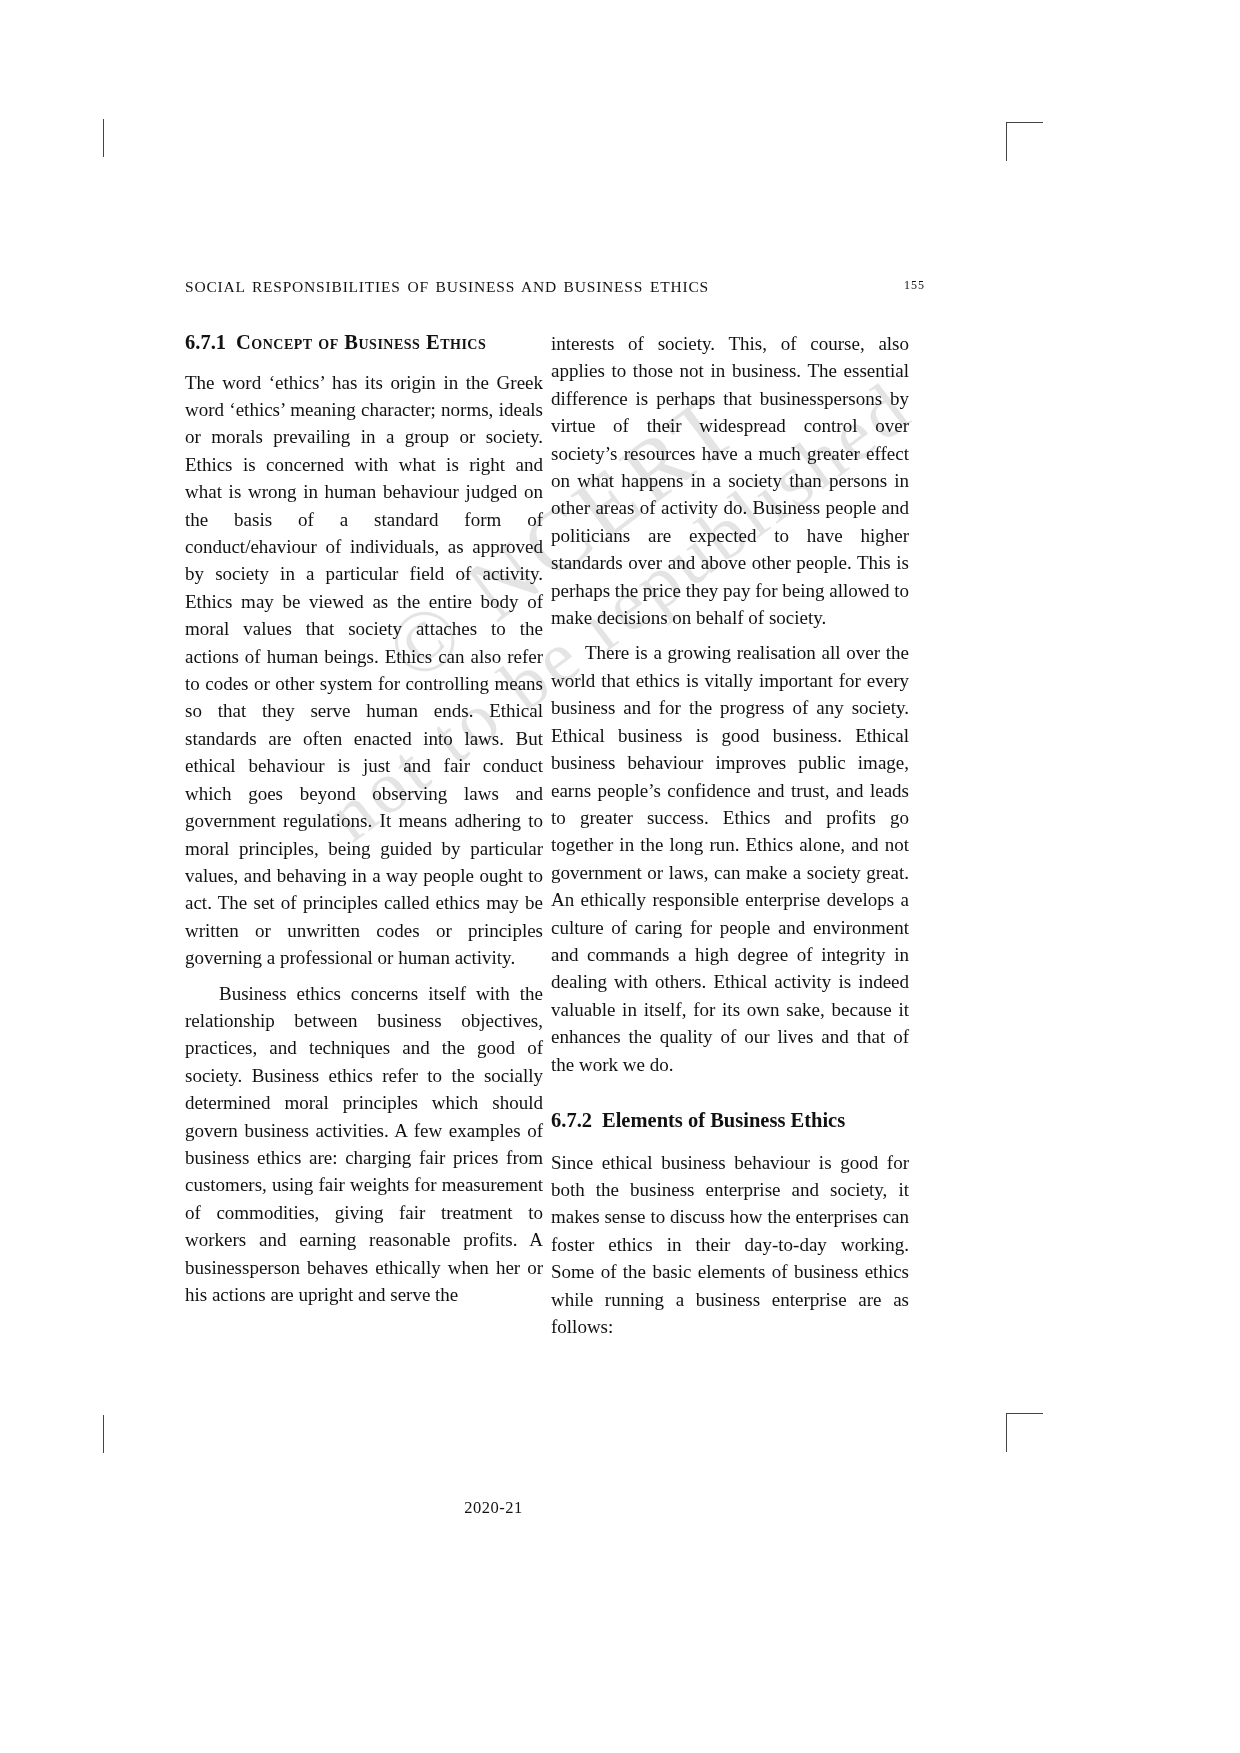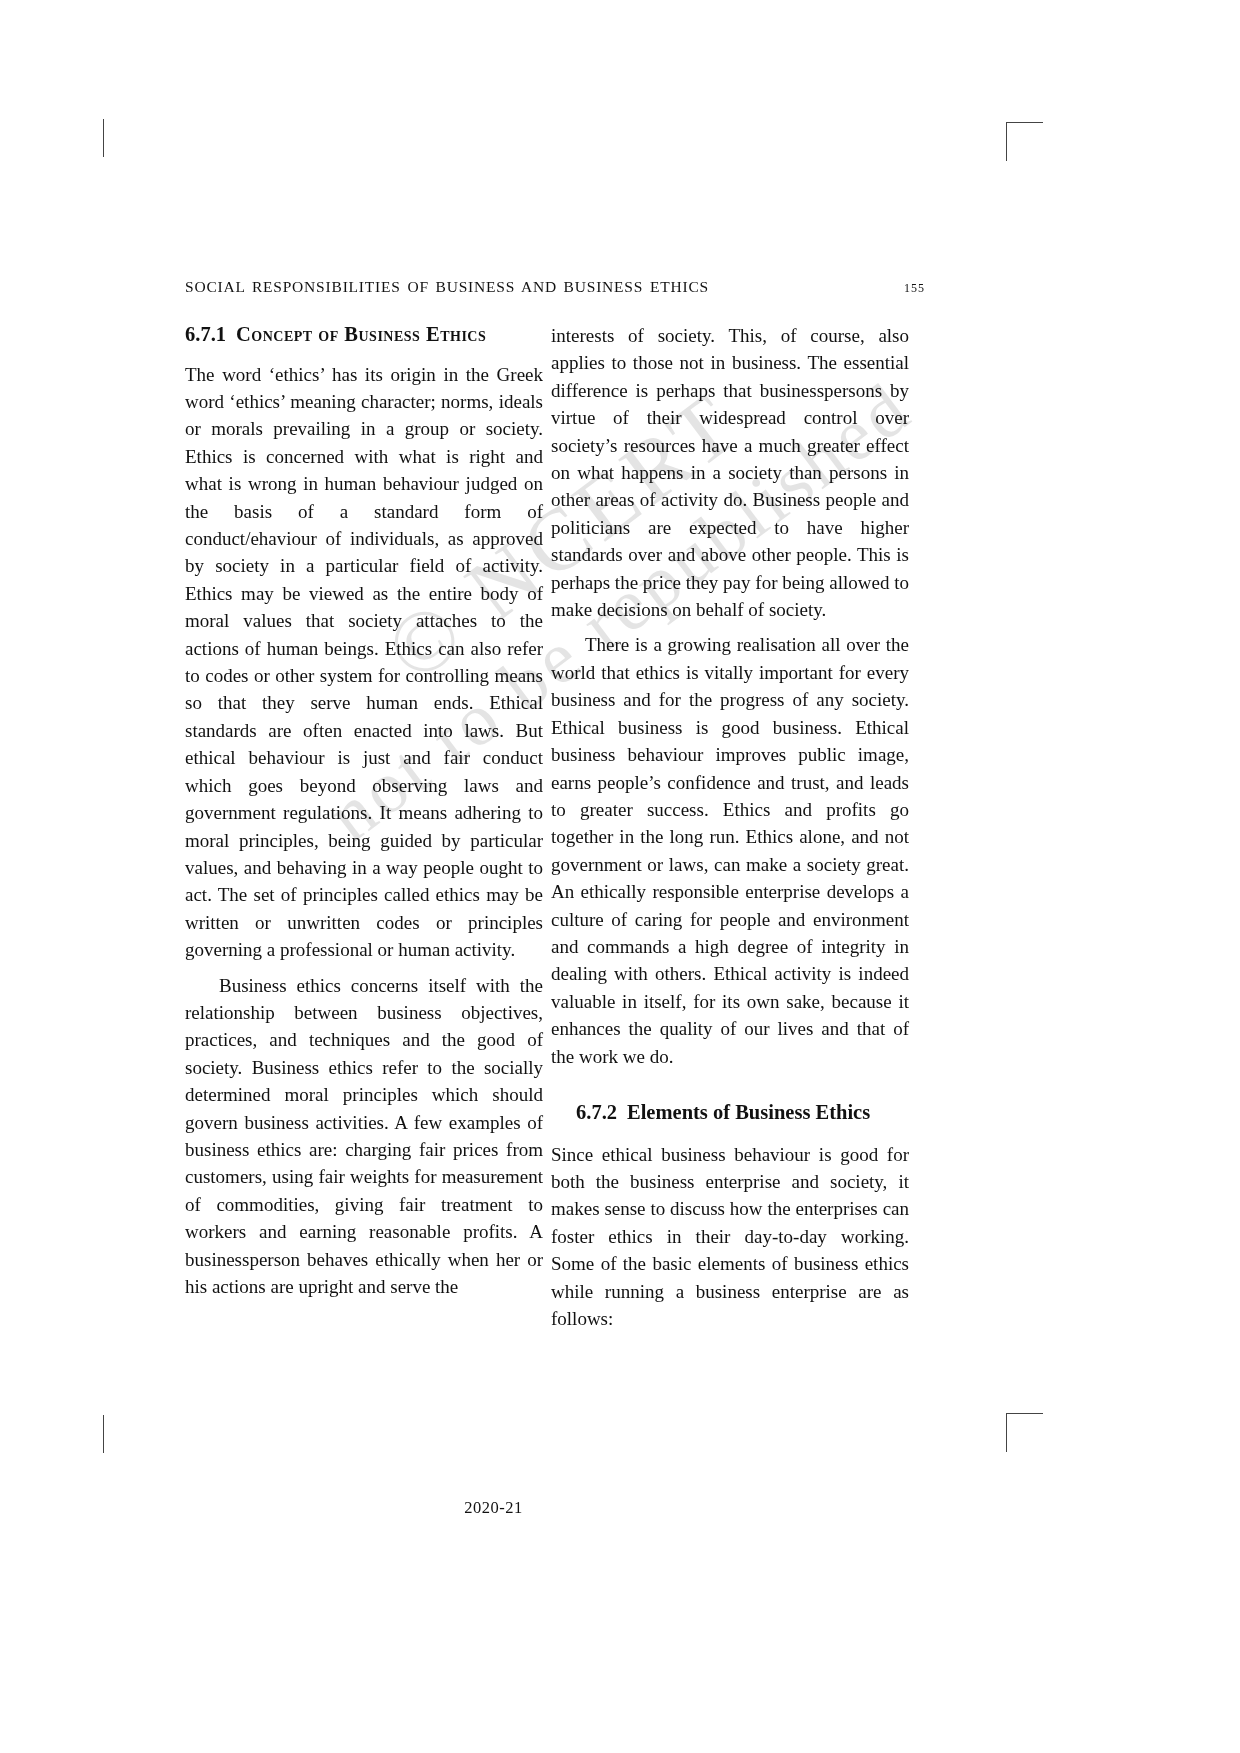--- a/index.html
+++ b/index.html
@@ -66,24 +66,24 @@
     position: absolute;
     left: 185px;
     top: 278px;
     width: 740px;
     z-index: 1;
   }
 
   .running-head {
     display: flex;
     justify-content: space-between;
-    align-items: flex-end;
+    align-items: flex-start;
     font-size: 15.5px;
     letter-spacing: 0.8px;
-    margin-bottom: 26px;
+    margin-bottom: 34px;
   }
   .running-head .head-title {
     word-spacing: 2px;
   }
   .running-head .page-num {
     font-size: 12px;
     letter-spacing: 1px;
   }
 
   .columns {
@@ -104,21 +104,20 @@
     text-align: left;
     line-height: 1.2;
   }
   h3.sec-head .smallcaps {
     font-variant: small-caps;
     letter-spacing: 0.5px;
   }
   h3.sec-head.titlecase {
     margin-top: 30px;
     margin-bottom: 16px;
-    margin-left: 25px;
   }
   h3 .sec-num {
     margin-right: 10px;
   }
 
   .col p {
     margin: 0;
   }
   .col p.indent {
     text-indent: 34px;

